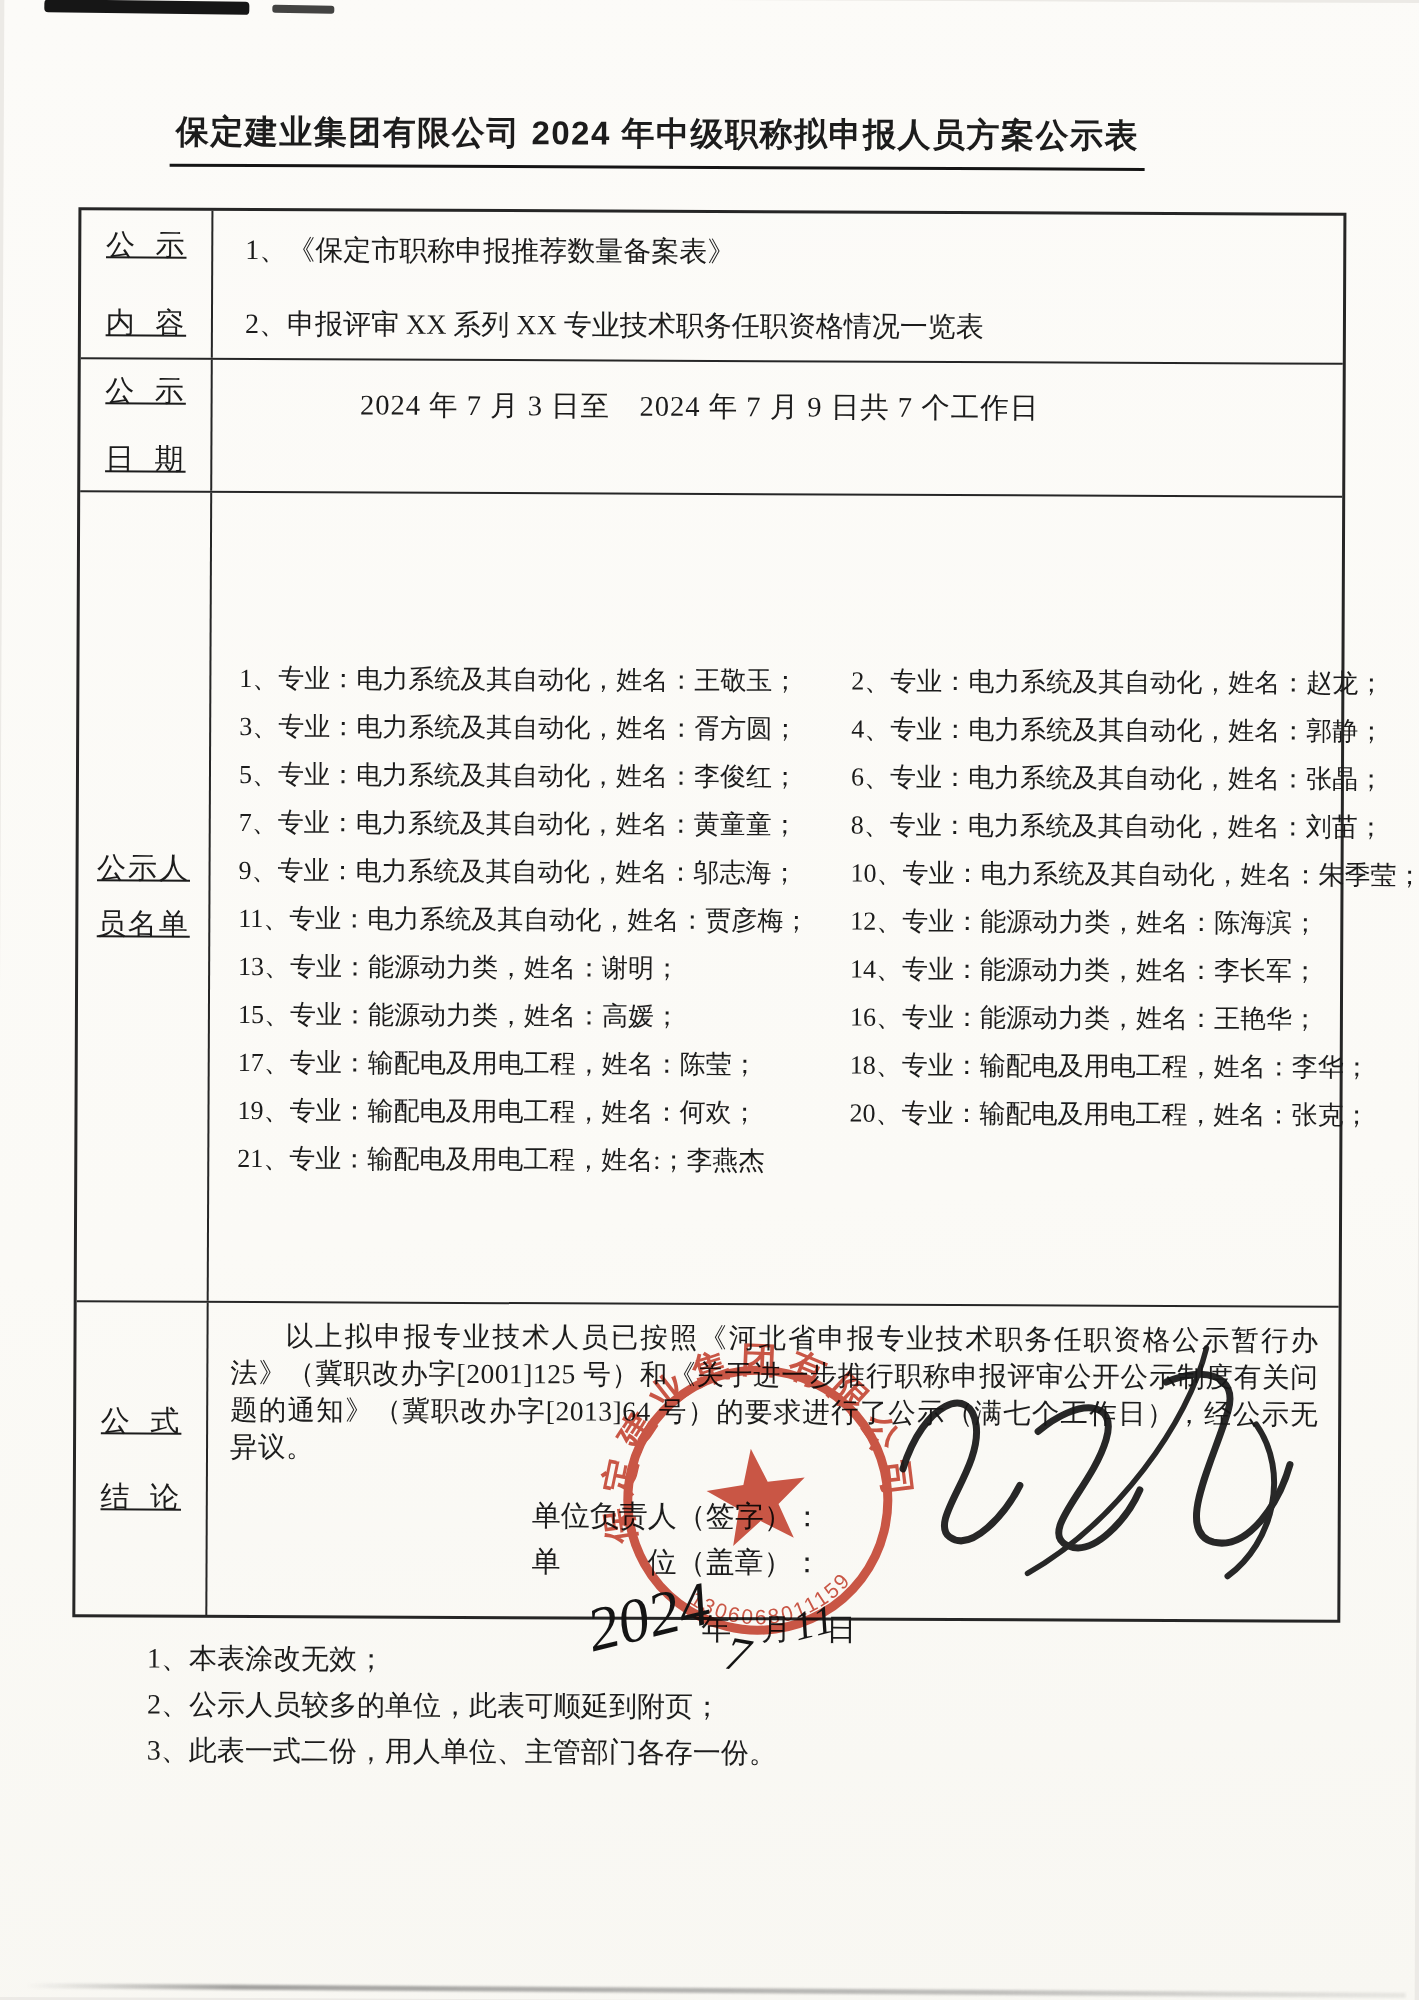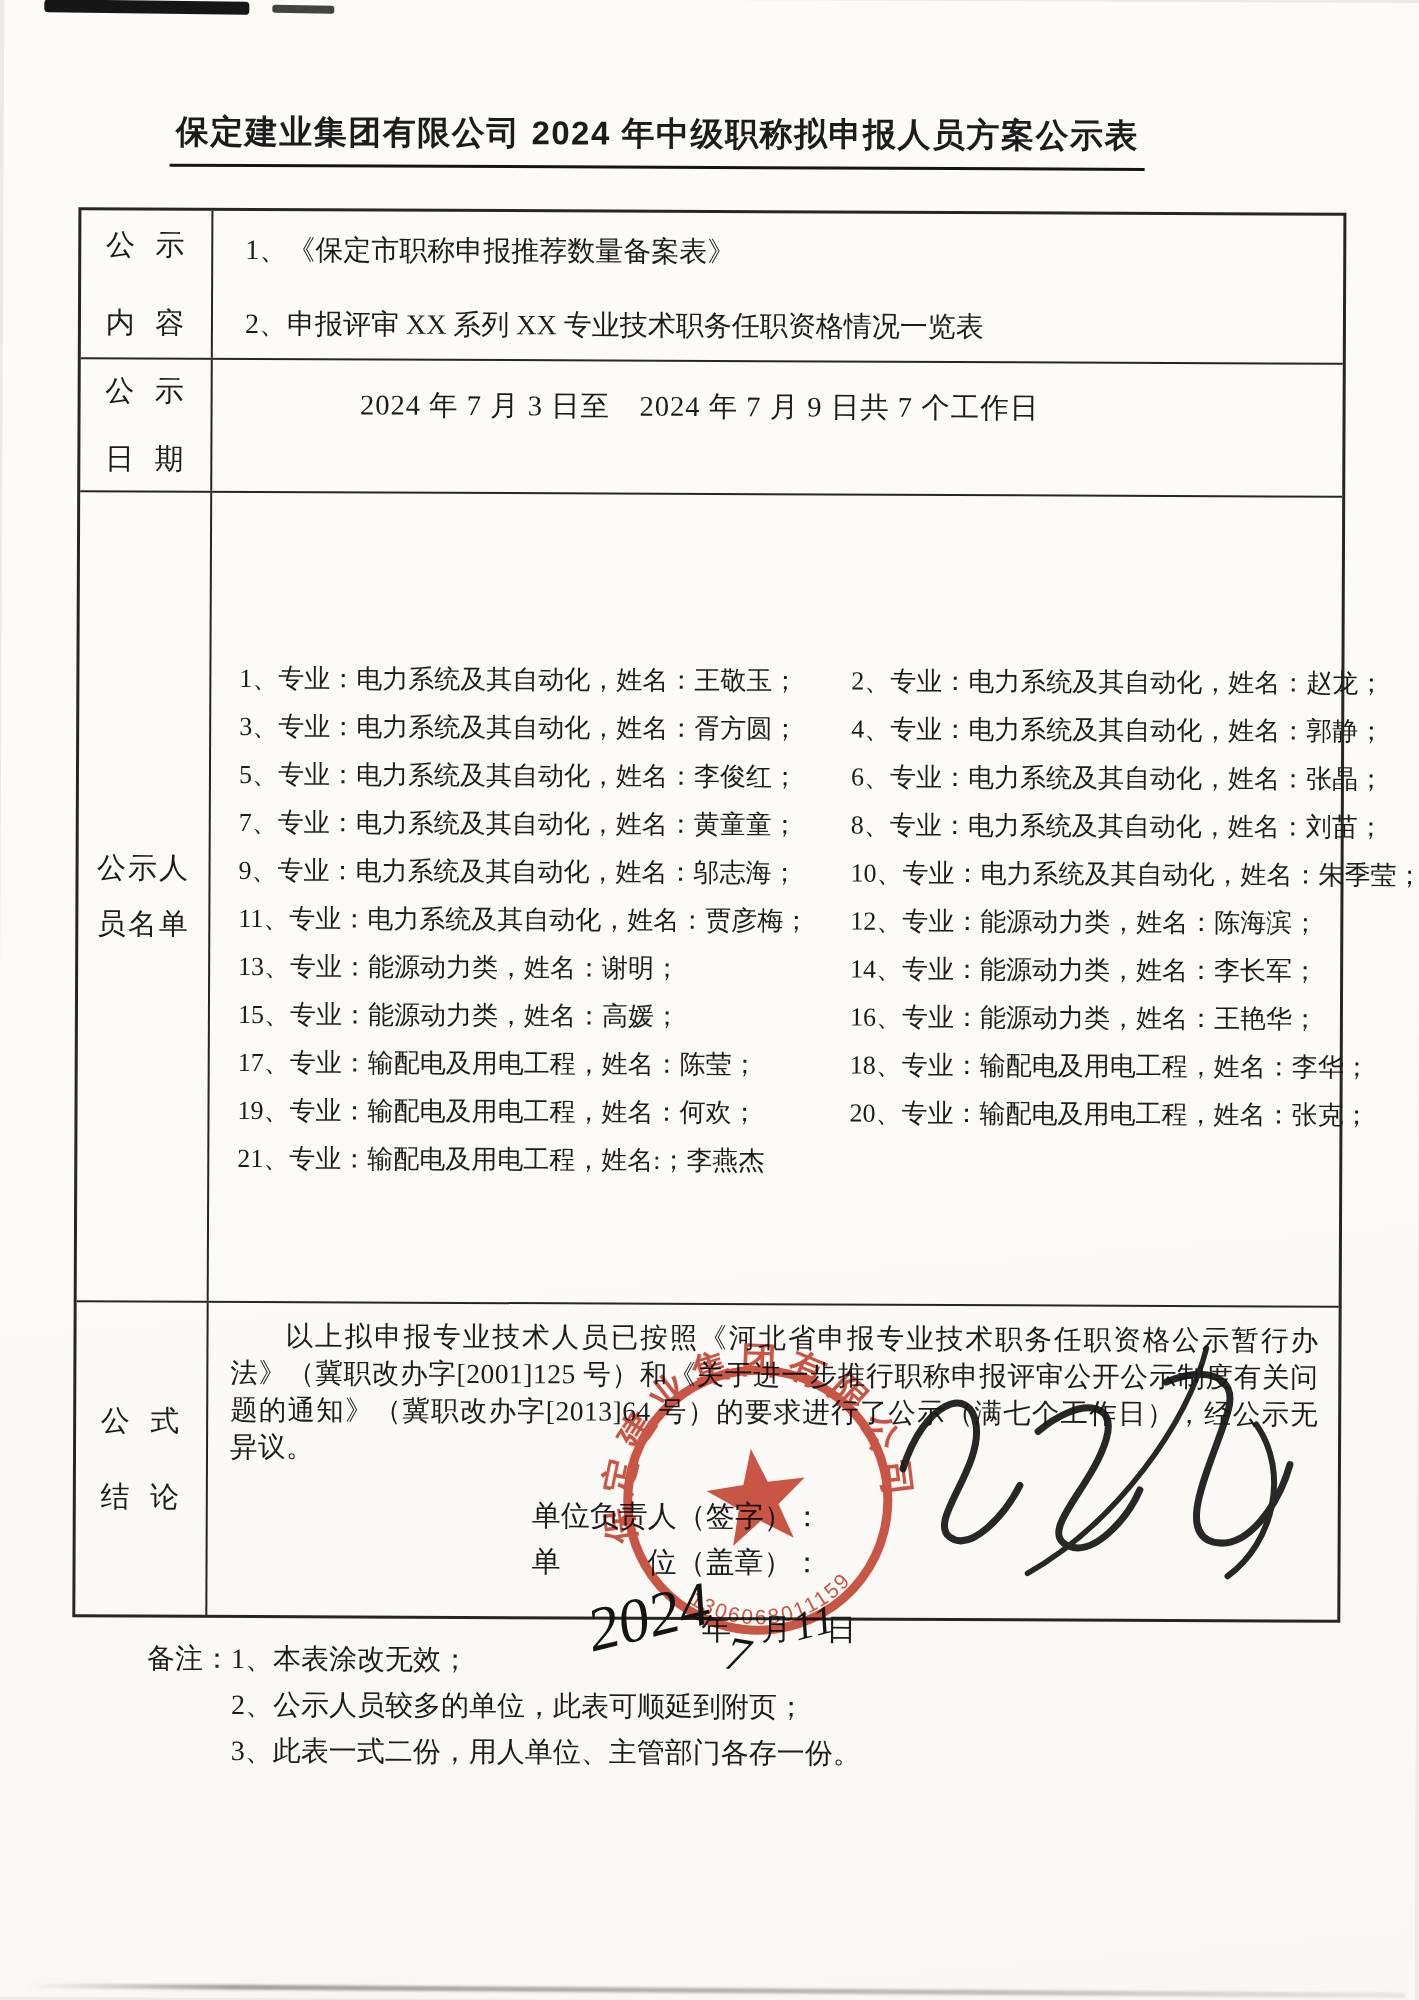--- a/index.html
+++ b/index.html
@@ -36,21 +36,21 @@
   .trow + .trow{border-top:2.5px solid #262626;}
   .r1{height:147px;}
   .r2{height:133px;}
   .r3{height:810px;}
   .r4{height:315px;position:relative;}
   .lbl{
     width:132px;flex:none;border-right:2.5px solid #262626;box-sizing:border-box;
     display:flex;flex-direction:column;align-items:center;justify-content:center;
     font-size:29px;letter-spacing:2px;
   }
-  .lbl .ln{white-space:pre;}
+  .lbl .ln{white-space:pre;text-decoration:underline;}
   .r1 .lbl{gap:38px;}
   .r2 .lbl{gap:28px;}
   .r3 .lbl{gap:16px;}
   .r4 .lbl{gap:36px;}
   .cell{flex:1;box-sizing:border-box;position:relative;}
   
   .r1 .cell{padding:20px 24px 0 32px;font-size:28px;}
   .r1 .item2{margin-top:36px;}
   
   .r2 .cell{padding:26px 156px 0 0;font-size:28.5px;text-align:center;letter-spacing:1px;}
@@ -171,21 +171,20 @@
         <div class="sign-line1">单位负责人（签字）：</div>
         <div class="sign-line2">单　　　位（盖章）：</div>
         <span class="dchar d-year">年</span>
         <span class="dchar d-month">月</span>
         <span class="dchar d-day">日</span>
       </div>
     </div>
   </div>
 
   <div class="notes">
-    <span class="prefix">备注：</span>
     <div class="items">
       <div>1、本表涂改无效；</div>
       <div>2、公示人员较多的单位，此表可顺延到附页；</div>
       <div>3、此表一式二份，用人单位、主管部门各存一份。</div>
     </div>
   </div>
 
   <svg class="overlay" width="1419" height="2000" viewBox="0 0 1419 2000">
     <defs>
       <path id="arcTop" d="M -112 62 A 128 128 0 1 1 112 62" fill="none"></path>

